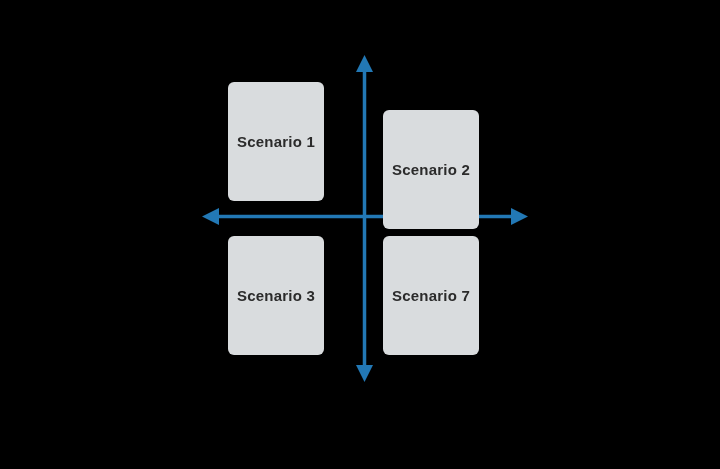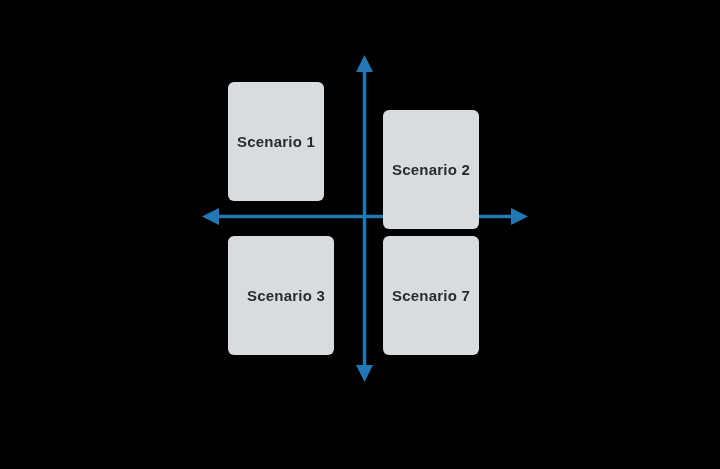--- a/index.html
+++ b/index.html
@@ -35,21 +35,21 @@
   }
   .quadrant-box .label {
     font-size: 15px;
     font-weight: bold;
     color: #2b2b2b;
     letter-spacing: 0.2px;
     text-align: center;
   }
   .box-1 { left: 228px; top: 82px; }
   .box-2 { left: 383px; top: 82px; margin-top: 28px; }
-  .box-3 { left: 228px; top: 236px; padding-left: 10px; }
+  .box-3 { left: 228px; top: 236px; }
   .box-4 { left: 383px; top: 236px; }
 </style>
 </head>
 <body>
 
 <div class="canvas">
 
   <svg class="axes-svg" viewBox="0 0 720 469" xmlns="http://www.w3.org/2000/svg">
 
     <line x1="364.5" y1="68" x2="364.5" y2="369" stroke="#2278b5" stroke-width="3.5"></line>

